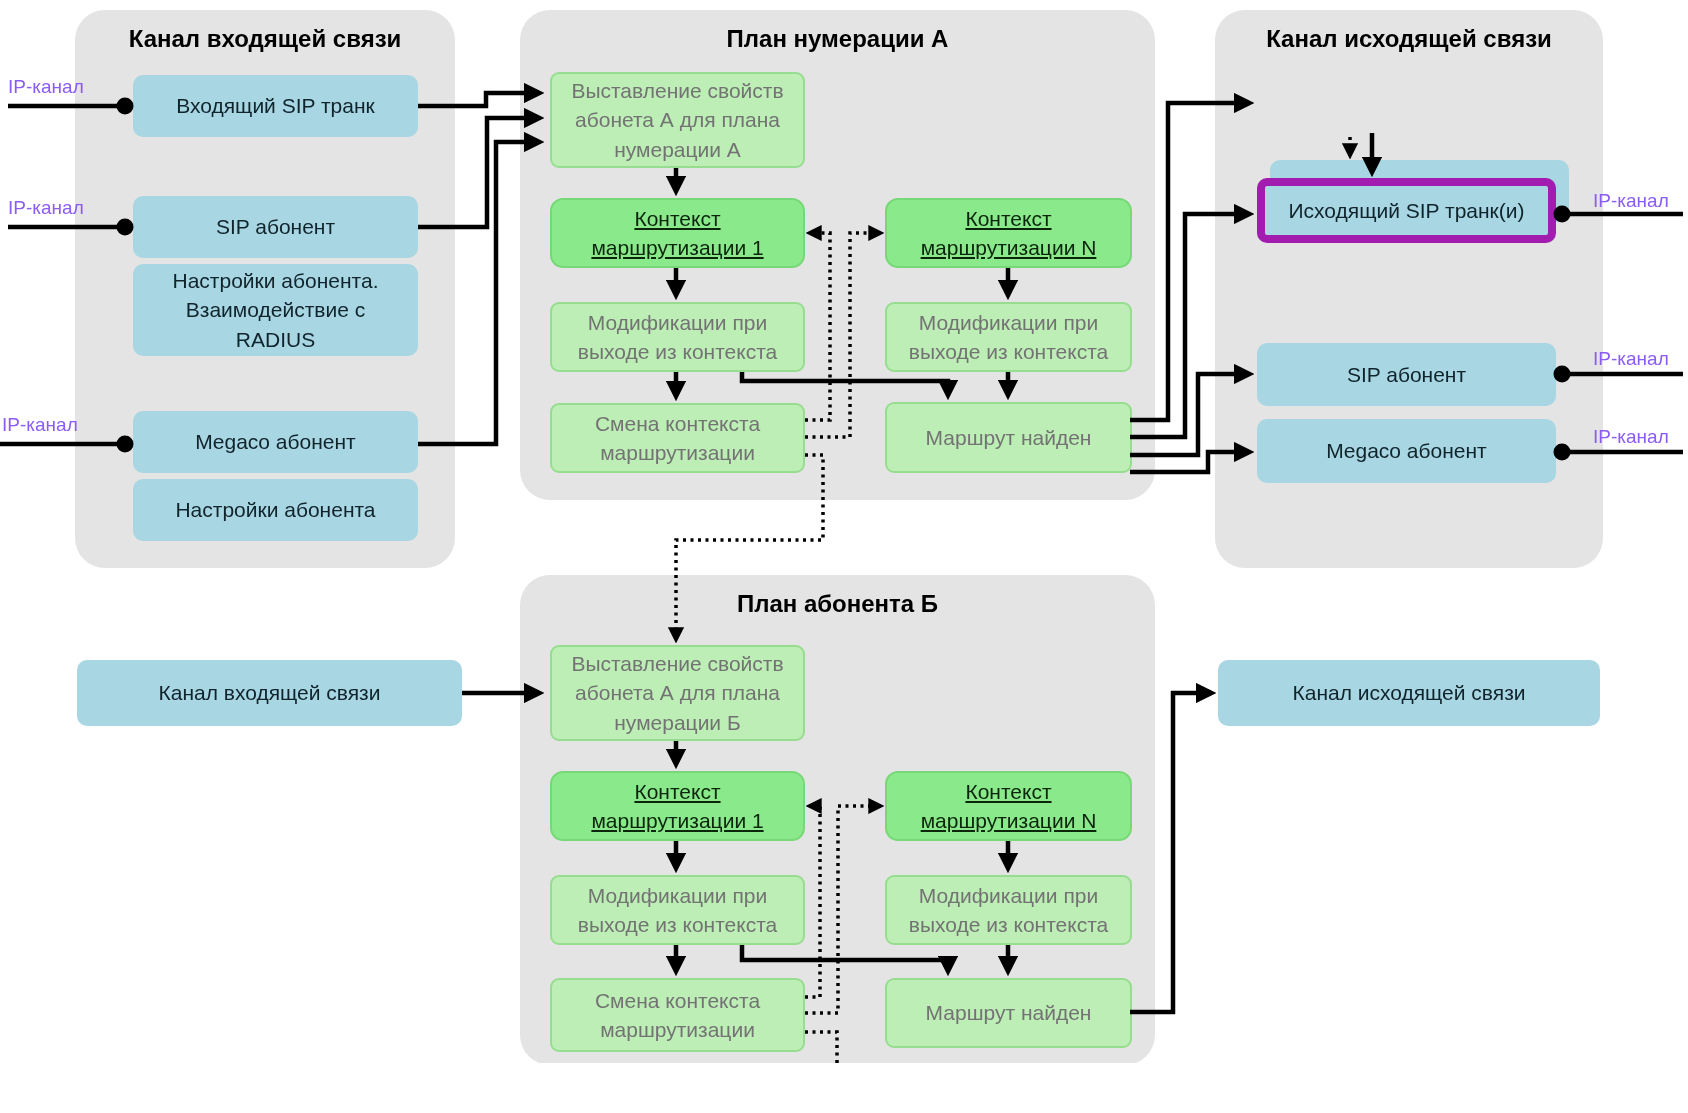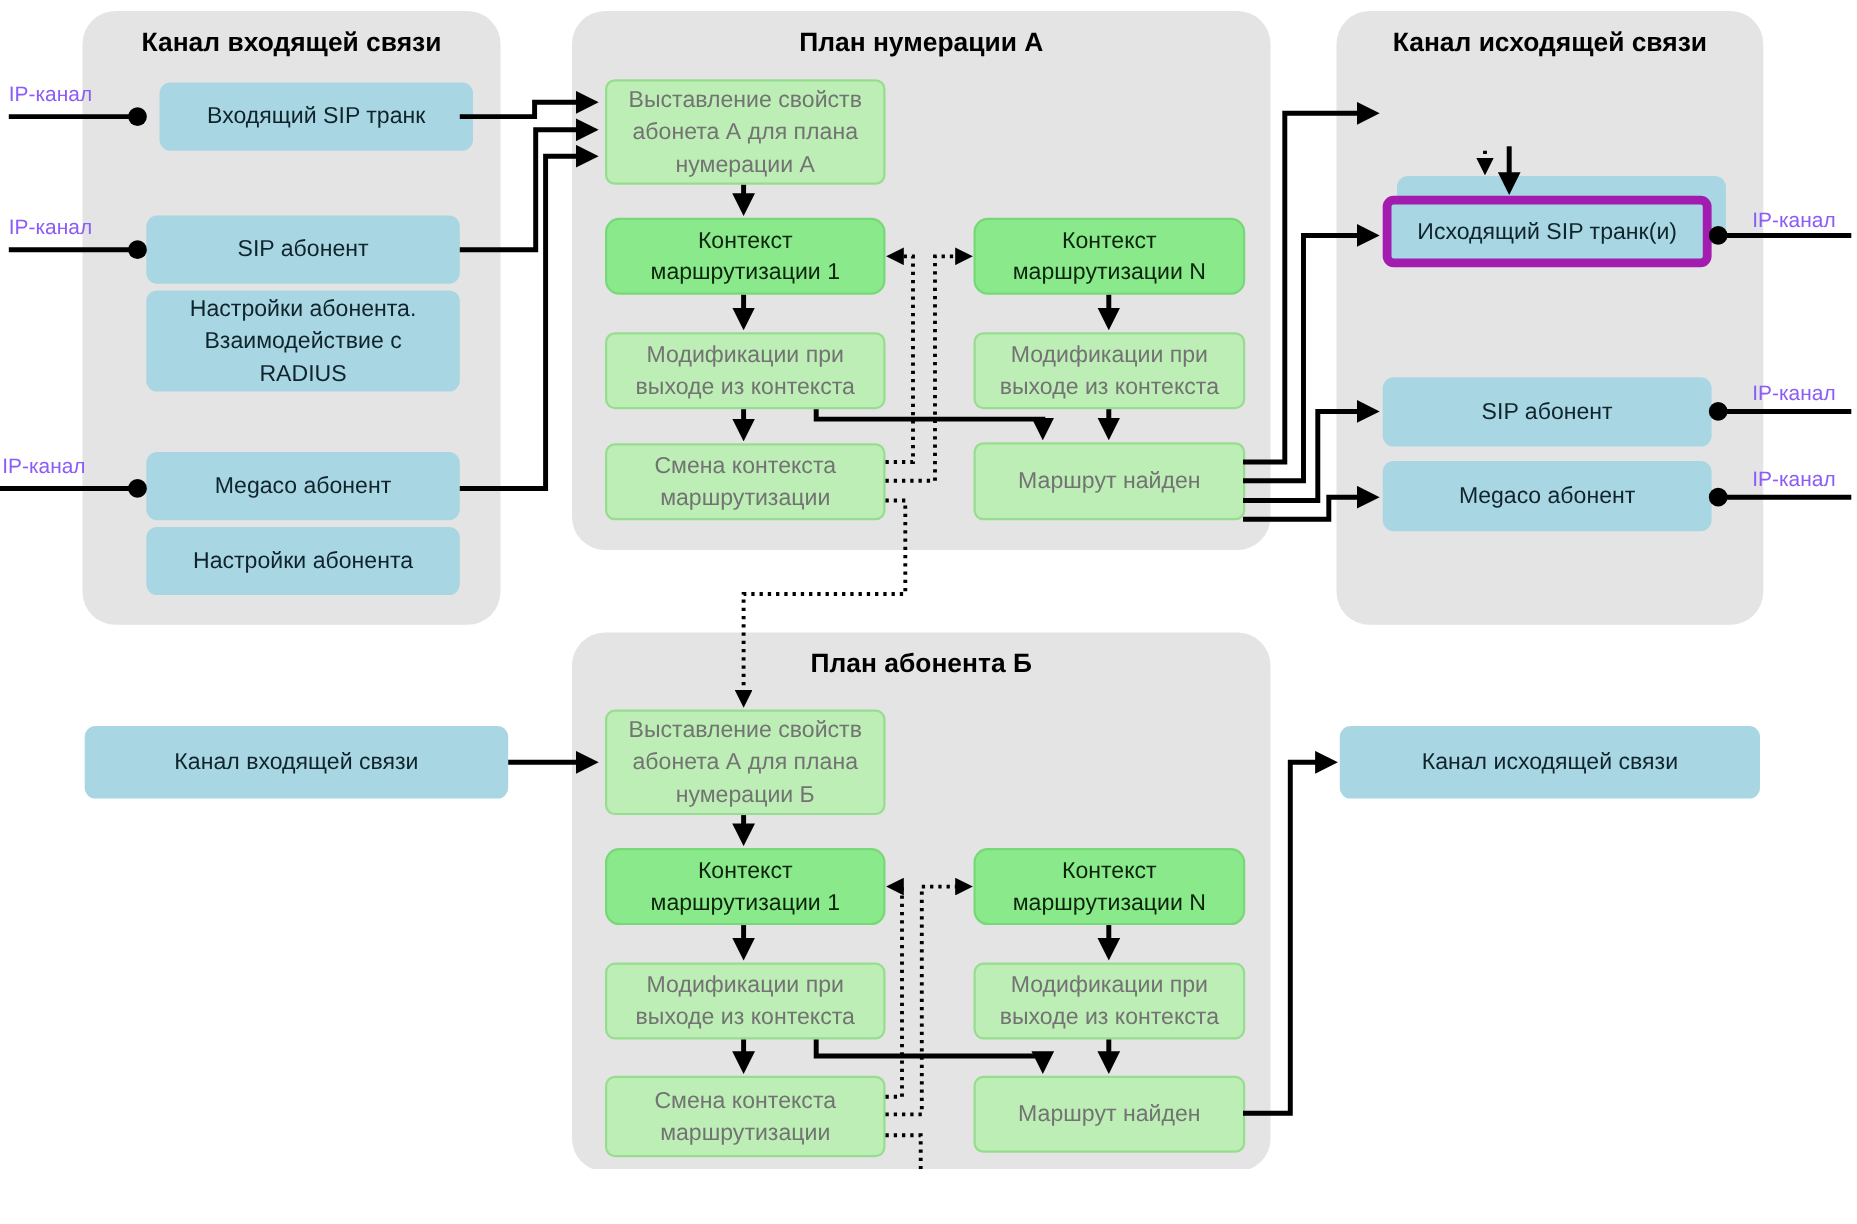--- a/index.html
+++ b/index.html
@@ -10,21 +10,21 @@
   .stage{position:relative;width:1688px;height:1063px;background:#fff;
          font-family:"Liberation Sans","DejaVu Sans",sans-serif;color:#111;overflow:hidden;}
   .panel{position:absolute;background:var(--c-panel);border-radius:30px;}
   .panel-title{position:absolute;left:0;right:0;top:15px;text-align:center;
                font-size:24px;font-weight:bold;color:#000;}
   .box{position:absolute;display:flex;align-items:center;justify-content:center;
        text-align:center;white-space:pre-line;font-size:21px;line-height:1.4;box-sizing:border-box;}
   .blue{background:var(--c-blue);border-radius:10px;color:#10242c;}
   .blue.stack-front{border:8px solid #a21caf;}
   .green-l{background:var(--c-gl);border:2px solid var(--c-glb);border-radius:9px;color:#737373;}
-  .green-m{background:var(--c-gm);border:2px solid var(--c-gmb);border-radius:13px;color:#0b260b;}
+  .green-m{background:var(--c-gm);border:2px solid var(--c-gmb);border-radius:13px;color:#0b260b;text-decoration:underline;}
   .ip-label{position:absolute;font-size:19px;color:#8b5cf6;width:100px;}
   svg.wires{position:absolute;left:0;top:0;pointer-events:none;}
   svg.wires path{fill:none;stroke:var(--c-line);}
   .s{stroke-width:4.5px;}
   .d{stroke-width:3.5px;stroke-dasharray:3 4.5;}
 </style>
 </head>
 <body>
 
 <div class="stage">
@@ -35,21 +35,21 @@
   <div class="panel" style="left:520px;top:10px;width:635px;height:490px;">
     <div class="panel-title">План нумерации А</div>
   </div>
   <div class="panel" style="left:1215px;top:10px;width:388px;height:558px;">
     <div class="panel-title">Канал исходящей связи</div>
   </div>
   <div class="panel" style="left:520px;top:575px;width:635px;height:490px;">
     <div class="panel-title">План абонента Б</div>
   </div>
 
-  <div class="box blue" style="left:133px;top:75px;width:285px;height:62px;margin-left:12px;">Входящий SIP транк</div>
+  <div class="box blue" style="left:133px;top:75px;width:285px;height:62px;">Входящий SIP транк</div>
   <div class="box blue" style="left:133px;top:196px;width:285px;height:62px;">SIP абонент</div>
   <div class="box blue" style="left:133px;top:264px;width:285px;height:92px;">Настройки абонента.
 Взаимодействие с
 RADIUS</div>
   <div class="box blue" style="left:133px;top:411px;width:285px;height:62px;">Megaco абонент</div>
   <div class="box blue" style="left:133px;top:479px;width:285px;height:62px;">Настройки абонента</div>
 
   <div class="box green-l" style="left:550px;top:72px;width:255px;height:96px;">Выставление свойств
 абонета А для плана
 нумерации А</div>

